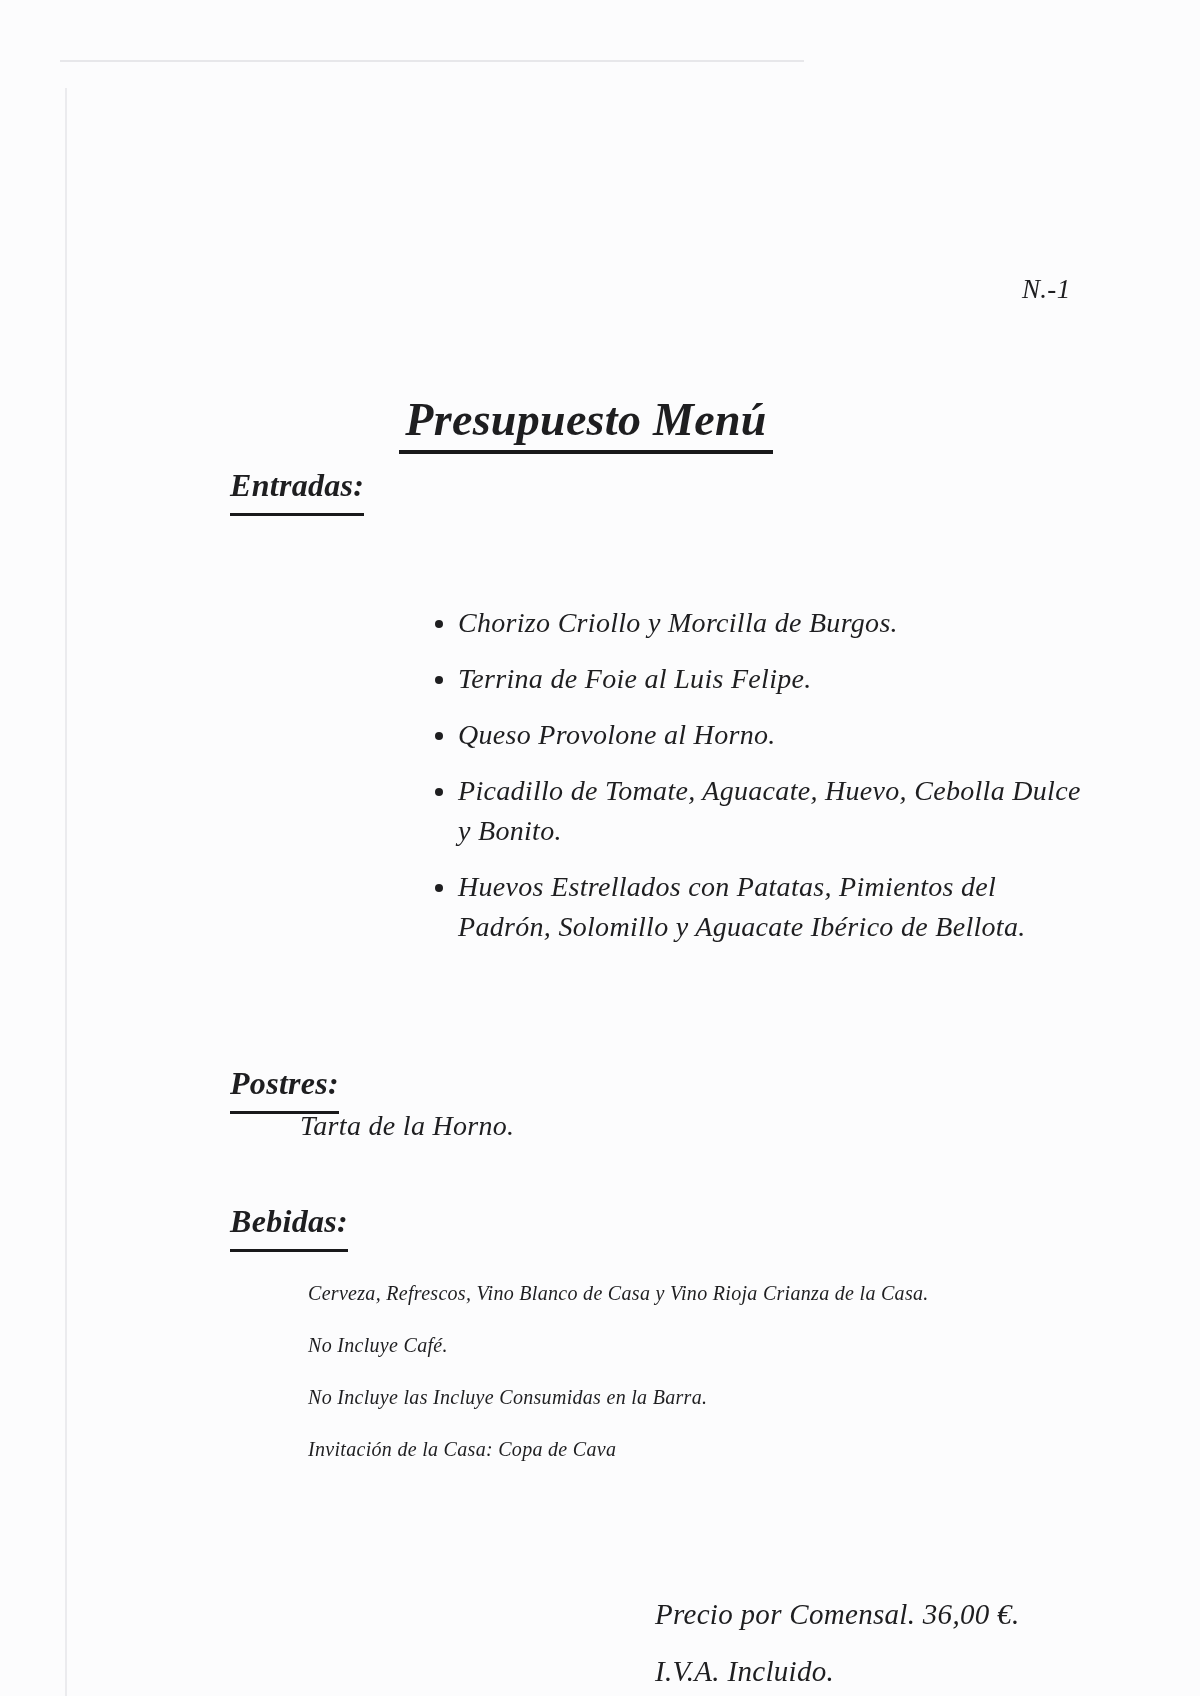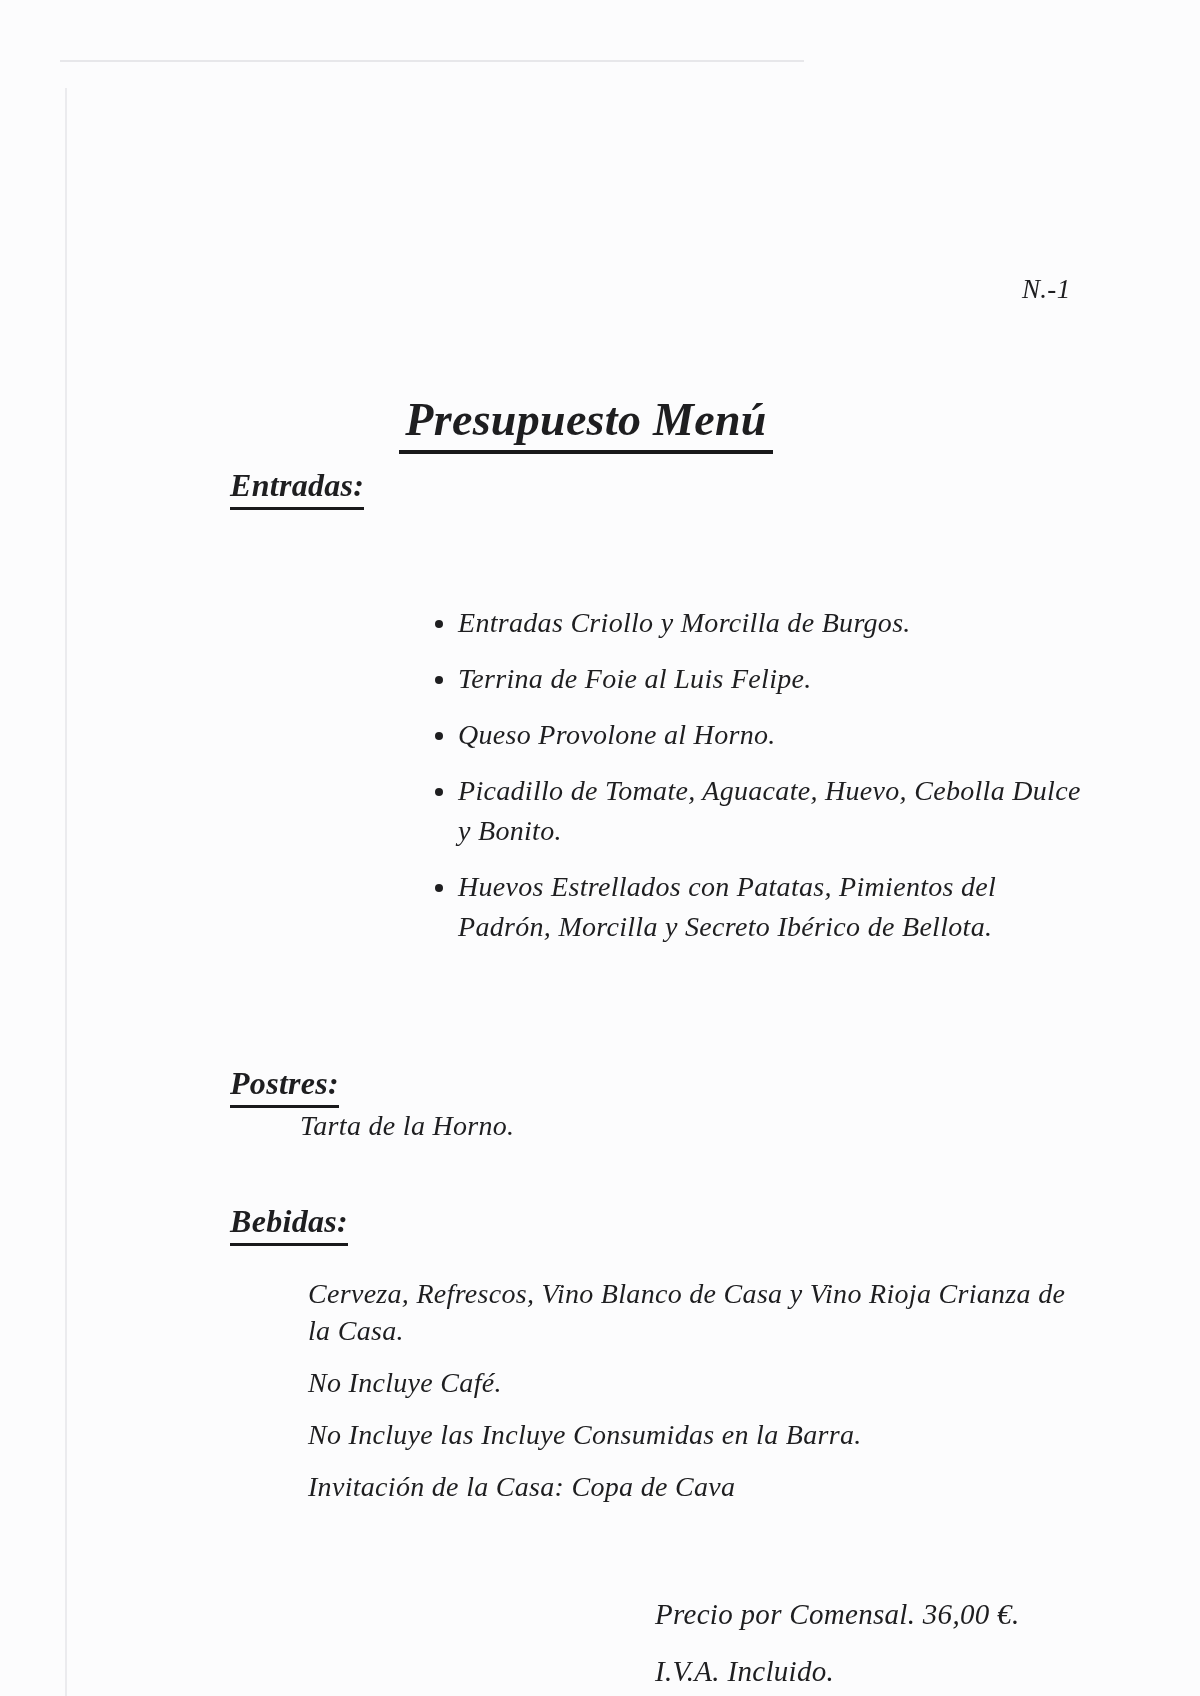--- a/index.html
+++ b/index.html
@@ -45,21 +45,21 @@
     border-bottom: 4px solid #19191b;
     padding: 0 6px 4px 6px;
   }
   .section-heading {
     position: absolute; left: 155px;
     font-size: 32px; font-weight: bold;
   }
   .section-heading span {
     display: inline-block;
     border-bottom: 3px solid #19191b;
-    padding-bottom: 3px;
+    padding-bottom: 9px;
   }
   .h-entradas { top: 392px; }
   .h-postres  { top: 990px; }
   .h-bebidas  { top: 1128px; }
   .starters-list {
     position: absolute; left: 347px; top: 528px;
     width: 690px;
     font-size: 28px; line-height: 40px;
     list-style: disc outside;
     padding-left: 36px;
@@ -68,21 +68,21 @@
   .nota-line {
     position: absolute; left: 155px; top: 880px;
     width: 760px; font-size: 28px;
   }
   .postre-item {
     position: absolute; left: 240px; top: 1050px;
     font-size: 28px;
   }
   .bebidas-lines {
     position: absolute; left: 233px; top: 1200px;
-    width: 790px; font-size: 28px; line-height: 37px;
+    width: 790px; font-size: 20px; line-height: 37px;
   }
   .pricing-block {
     position: absolute; left: 580px; top: 1518px;
     width: 440px; text-align: left;
     font-size: 29px; line-height: 42px;
   }
 </style>
 </head>
 <body>
 
@@ -97,29 +97,29 @@
   <div class="doc-title">
     <span>Presupuesto Menú</span>
   </div>
 
   <div class="section-heading h-entradas">
     <span>Entradas:</span>
   </div>
 
   <ul class="starters-list">
 
-      <li>Entradas Criollo y Morcilla de Burgos.</li>
+      <li>Chorizo Criollo y Morcilla de Burgos.</li>
 
       <li>Terrina de Foie al Luis Felipe.</li>
 
       <li>Queso Provolone al Horno.</li>
 
       <li>Picadillo de Tomate, Aguacate, Huevo, Cebolla Dulce y Bonito.</li>
 
-      <li>Huevos Estrellados con Patatas, Pimientos del Padrón, Morcilla y Secreto Ibérico de Bellota.</li>
+      <li>Huevos Estrellados con Patatas, Pimientos del Padrón, Solomillo y Aguacate Ibérico de Bellota.</li>
     </ul>
 
 
   <div class="section-heading h-postres">
     <span>Postres:</span>
   </div>
 
   <div class="postre-item">Tarta de la Horno.</div>
 
   <div class="section-heading h-bebidas">

